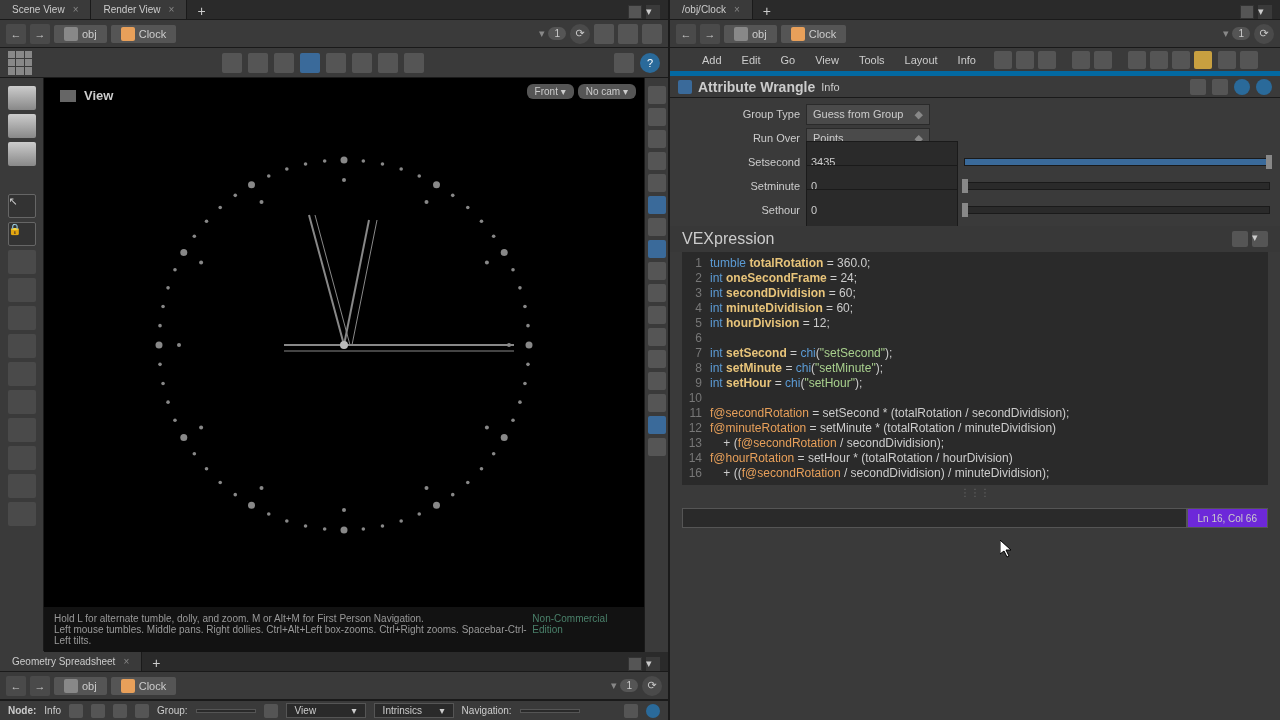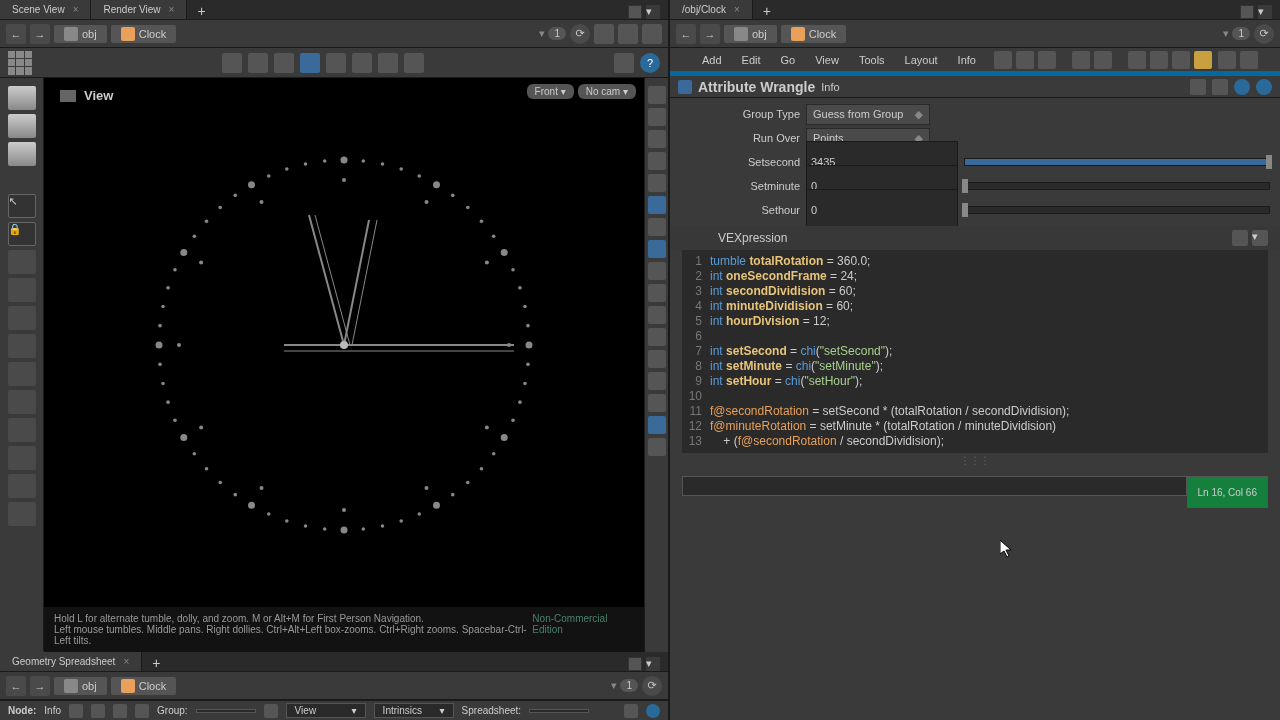--- a/index.html
+++ b/index.html
@@ -53,36 +53,36 @@
 .params { background: #3a3a3a; padding: 4px 10px; }
 .param-row { display: flex; align-items: center; height: 24px; gap: 6px; }
 .param-label { width: 120px; text-align: right; font-size: 11px; color: #ccc; }
 .param-dd { flex: 0 0 124px; background: #4a4a4a; padding: 3px 6px; font-size: 11px; display: flex; justify-content: space-between; border: 1px solid #2a2a2a; }
 .param-dd-arrow { color: #888; }
 .param-input { flex: 0 0 72px; background: #2a2a2a; border: 1px solid #1a1a1a; padding: 14px 4px; font-size: 11px; color: #ccc; }
 .param-slider { flex: 1; height: 8px; background: #2a2a2a; position: relative; border: 1px solid #1a1a1a; }
 .slider-fill { position: absolute; height: 100%; background: #3a6a9a; }
 .slider-handle { position: absolute; width: 6px; height: 14px; background: #888; top: -4px; }
 .vex-header { display: flex; align-items: center; padding: 4px 12px; background: #383838; }
-.vex-label { font-size: 12px; margin-left: 36px; }
+.vex-label { font-size: 16px; }
 .vex-icons { margin-left: auto; display: flex; gap: 4px; }
 .code-area { background: #2a2a2a; font-family: 'Consolas', monospace; font-size: 12px; line-height: 15px; padding: 4px 0; margin: 0 12px; }
 .code-line { display: flex; }
 .line-num { width: 28px; text-align: right; padding-right: 8px; color: #777; user-select: none; }
 .code { white-space: pre; }
 .kw-type { color: #5b9bd5; }
 .kw-var { color: #e8c47a; font-weight: bold; }
 .kw-op { color: #ccc; }
 .kw-num { color: #ccc; }
 .kw-fn { color: #5b9bd5; }
 .kw-str { color: #a8d08d; }
 .kw-attr { color: #e8a05a; }
 .status-bar { display: flex; margin: 8px 12px 0 12px; }
 .status-input { flex: 1; background: #2a2a2a; border: 1px solid #555; height: 20px; }
-.status-pos { background: #15803d; border: 1px solid #555; padding: 6px 10px; font-size: 10px; height: 32px; display: flex; align-items: center; }
+.status-pos { background: #6d28d9; border: 1px solid #555; padding: 6px 10px; font-size: 10px; height: 20px; display: flex; align-items: center; }
 .cursor { position: absolute; }
 .bottom-row { background: #3a3a3a; height: 20px; display: flex; align-items: center; padding: 0 8px; gap: 8px; font-size: 10px; border-top: 1px solid #1a1a1a; }
 .bottom-dd { background: #2a2a2a; padding: 1px 8px; min-width: 80px; display: flex; justify-content: space-between; border: 1px solid #555; }
 </style>
 </head>
 <body>
 
 <div class="left-panel">
   <div class="tab-bar">
     <div class="tab">
@@ -330,21 +330,21 @@
     <div class="bottom-dd" style="min-width:60px"></div>
     <div class="tool-icon" style="width:14px;height:14px"></div>
     <div class="bottom-dd">
         <span>View</span>
         <span>▾</span>
       </div>
     <div class="bottom-dd">
         <span>Intrinsics</span>
         <span>▾</span>
       </div>
-    <span>Spreadsheet:</span>
+    <span>Navigation:</span>
     <div class="bottom-dd" style="min-width:60px"></div>
     <span style="flex:1"></span>
     <div class="tool-icon" style="width:14px;height:14px"></div>
     <div class="tool-icon" style="width:14px;height:14px;background:#2a6a9a;border-radius:50%"></div>
   </div>
 </div>
 
 <div class="right-panel">
   <div class="tab-bar">
     <div class="tab">
@@ -509,20 +509,28 @@
         <span class="code"><span class="kw-attr">f@secondRotation</span> <span class="kw-op">=</span> setSecond <span class="kw-op">*</span> (totalRotation <span class="kw-op">/</span> secondDividision);</span>
       </div>
     <div class="code-line">
         <span class="line-num">12</span>
         <span class="code"><span class="kw-attr">f@minuteRotation</span> <span class="kw-op">=</span> setMinute <span class="kw-op">*</span> (totalRotation <span class="kw-op">/</span> minuteDividision)</span>
       </div>
     <div class="code-line">
         <span class="line-num">13</span>
         <span class="code">    <span class="kw-op">+</span> (<span class="kw-attr">f@secondRotation</span> <span class="kw-op">/</span> secondDividision);</span>
       </div>
+    <div class="code-line">
+        <span class="line-num">14</span>
+        <span class="code"><span class="kw-attr">f@hourRotation</span> <span class="kw-op">=</span> setHour <span class="kw-op">*</span> (totalRotation <span class="kw-op">/</span> hourDivision)</span>
+      </div>
+    <div class="code-line">
+        <span class="line-num">16</span>
+        <span class="code">    <span class="kw-op">+</span> ((<span class="kw-attr">f@secondRotation</span> <span class="kw-op">/</span> secondDividision) <span class="kw-op">/</span> minuteDividision);</span>
+      </div>
   </div>
   <div style="text-align:center;color:#666;font-size:10px;padding:2px">⋮⋮⋮</div>
 
   <div class="status-bar">
     <div class="status-input"></div>
     <div class="status-pos">Ln 16, Col 66</div>
   </div>
   <svg class="cursor" style="left:1000px;top:540px" width="14" height="18" viewBox="0 0 14 18">
       <path d="M0 0 L0 14 L4 11 L7 17 L9 16 L6 10 L11 10 Z" fill="#fff" stroke="#000"></path>
     </svg>

